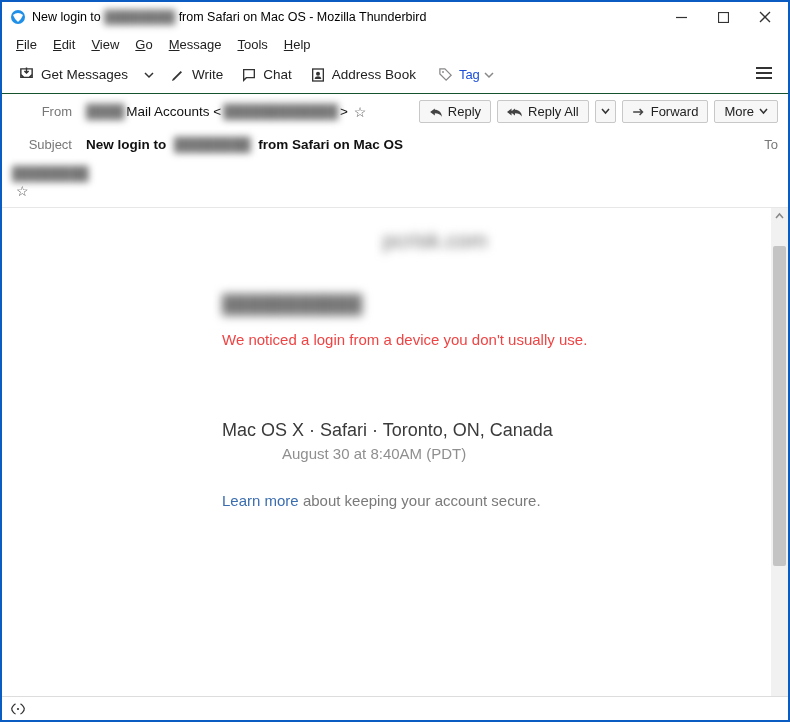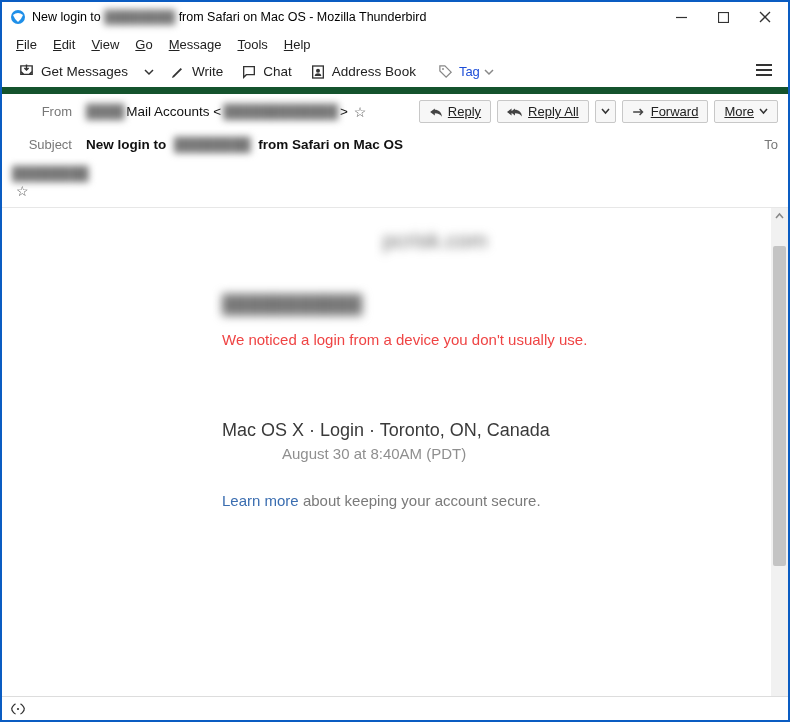--- a/index.html
+++ b/index.html
@@ -9,35 +9,35 @@
     .titlebar .app-icon { width: 16px; height: 16px; margin-right: 6px; }
     .titlebar .title-text { font-size: 12.5px; color: #000; flex: 1; display: flex; align-items: center; }
     .blur-small { filter: blur(3.5px); color: #777; }
     .titlebar .sysbtn { width: 42px; height: 30px; display: flex; align-items: center; justify-content: center; }
     .titlebar .sysbtn svg { stroke: #333; }
     
     .menubar { height: 24px; display: flex; align-items: center; padding: 0 6px; }
     .menubar span { font-size: 13px; color: #222; padding: 2px 8px; cursor: default; }
     .menubar span u { text-decoration: underline; }
     
-    .toolbar { height: 38px; display: flex; align-items: center; padding: 0 8px; border-bottom: 7px solid #14532d; gap: 2px; }
+    .toolbar { height: 38px; display: flex; align-items: center; padding: 0 8px; border-bottom: 1px solid #14532d; gap: 2px; }
     .tb-btn { display: flex; align-items: center; font-size: 13.5px; color: #222; padding: 4px 8px; gap: 6px; border-radius: 3px; }
     .tb-sep-arrow { padding: 4px 6px; }
     .tb-sep-arrow svg, .tb-btn svg { fill: #333; }
     .tb-tagwrap { display: flex; align-items: center; padding: 4px 6px; margin-left: 6px; }
     .spacer { flex: 1; }
     .hamburger { padding: 4px 8px; }
     
     .headerblock { padding: 6px 10px 4px 10px; display: grid; grid-template-columns: 60px 1fr auto; row-gap: 6px; column-gap: 6px; align-items: center; gap: 14px; }
     .hlabel { text-align: right; font-size: 13px; color: #777; }
     .hval { font-size: 13.5px; color: #111; display: flex; align-items: center; flex-wrap: wrap; gap: 2px; }
     .hval .bold { font-weight: 600; }
     .star { color: #555; font-size: 14px; margin-left: 4px; }
     .actions-row { display: flex; gap: 6px; }
-    .abtn { border: 1px solid #c8c8c8; background: #f7f7f7; padding: 3px 9px; font-size: 13px; color: #222; display: flex; align-items: center; gap: 5px; border-radius: 2px; text-decoration: underline; }
+    .abtn { border: 1px solid #c8c8c8; background: #f7f7f7; padding: 3px 9px; font-size: 13px; color: #222; display: flex; align-items: center; gap: 5px; border-radius: 2px; }
     .abtn.small { padding: 3px 5px; }
     .timecol { font-size: 13px; color: #222; }
     .divider { height: 1px; background: #e7e7e7; margin: 4px 0 0 0; }
     
     .bodywrap { position: relative; height: 502px; overflow: hidden; }
     .scrollbar-track { position: absolute; right: 0; top: 0; bottom: 0; width: 17px; background: #f1f1f1; }
     .scrollbar-thumb { position: absolute; right: 2px; top: 38px; width: 13px; height: 320px; background: #c4c4c4; border-radius: 2px; }
     .scrollbar-btn { position: absolute; right: 0; width: 17px; height: 17px; background: #f1f1f1; display: flex; align-items: center; justify-content: center; }
     .scrollbar-btn.up { top: 0; } .scrollbar-btn.dn { bottom: 0; }
     
@@ -234,21 +234,21 @@
         <svg width="9" height="9">
           <path d="M1 3 L4.5 7 L8 3" fill="none" stroke="#888" stroke-width="1.5"></path>
         </svg>
       </div>
   </div>
 
   <div class="mail-content">
     <div class="mail-logo">pcrisk.com</div>
     <div class="mail-email-blur">███████████</div>
     <div class="mail-lead">We noticed a login from a device you don't usually use.</div>
-    <div class="mail-device">Mac OS X · Login · Toronto, ON, Canada</div>
+    <div class="mail-device">Mac OS X · Safari · Toronto, ON, Canada</div>
     <div class="mail-date">August 30  at 8:40AM (PDT)</div>
     <div class="mail-para">
       <span class="mail-link">Learn more</span>
       <span> about keeping your account secure.</span>
     </div>
   </div>
 </div>
 
 <div class="statusbar">
   <span class="icon">

